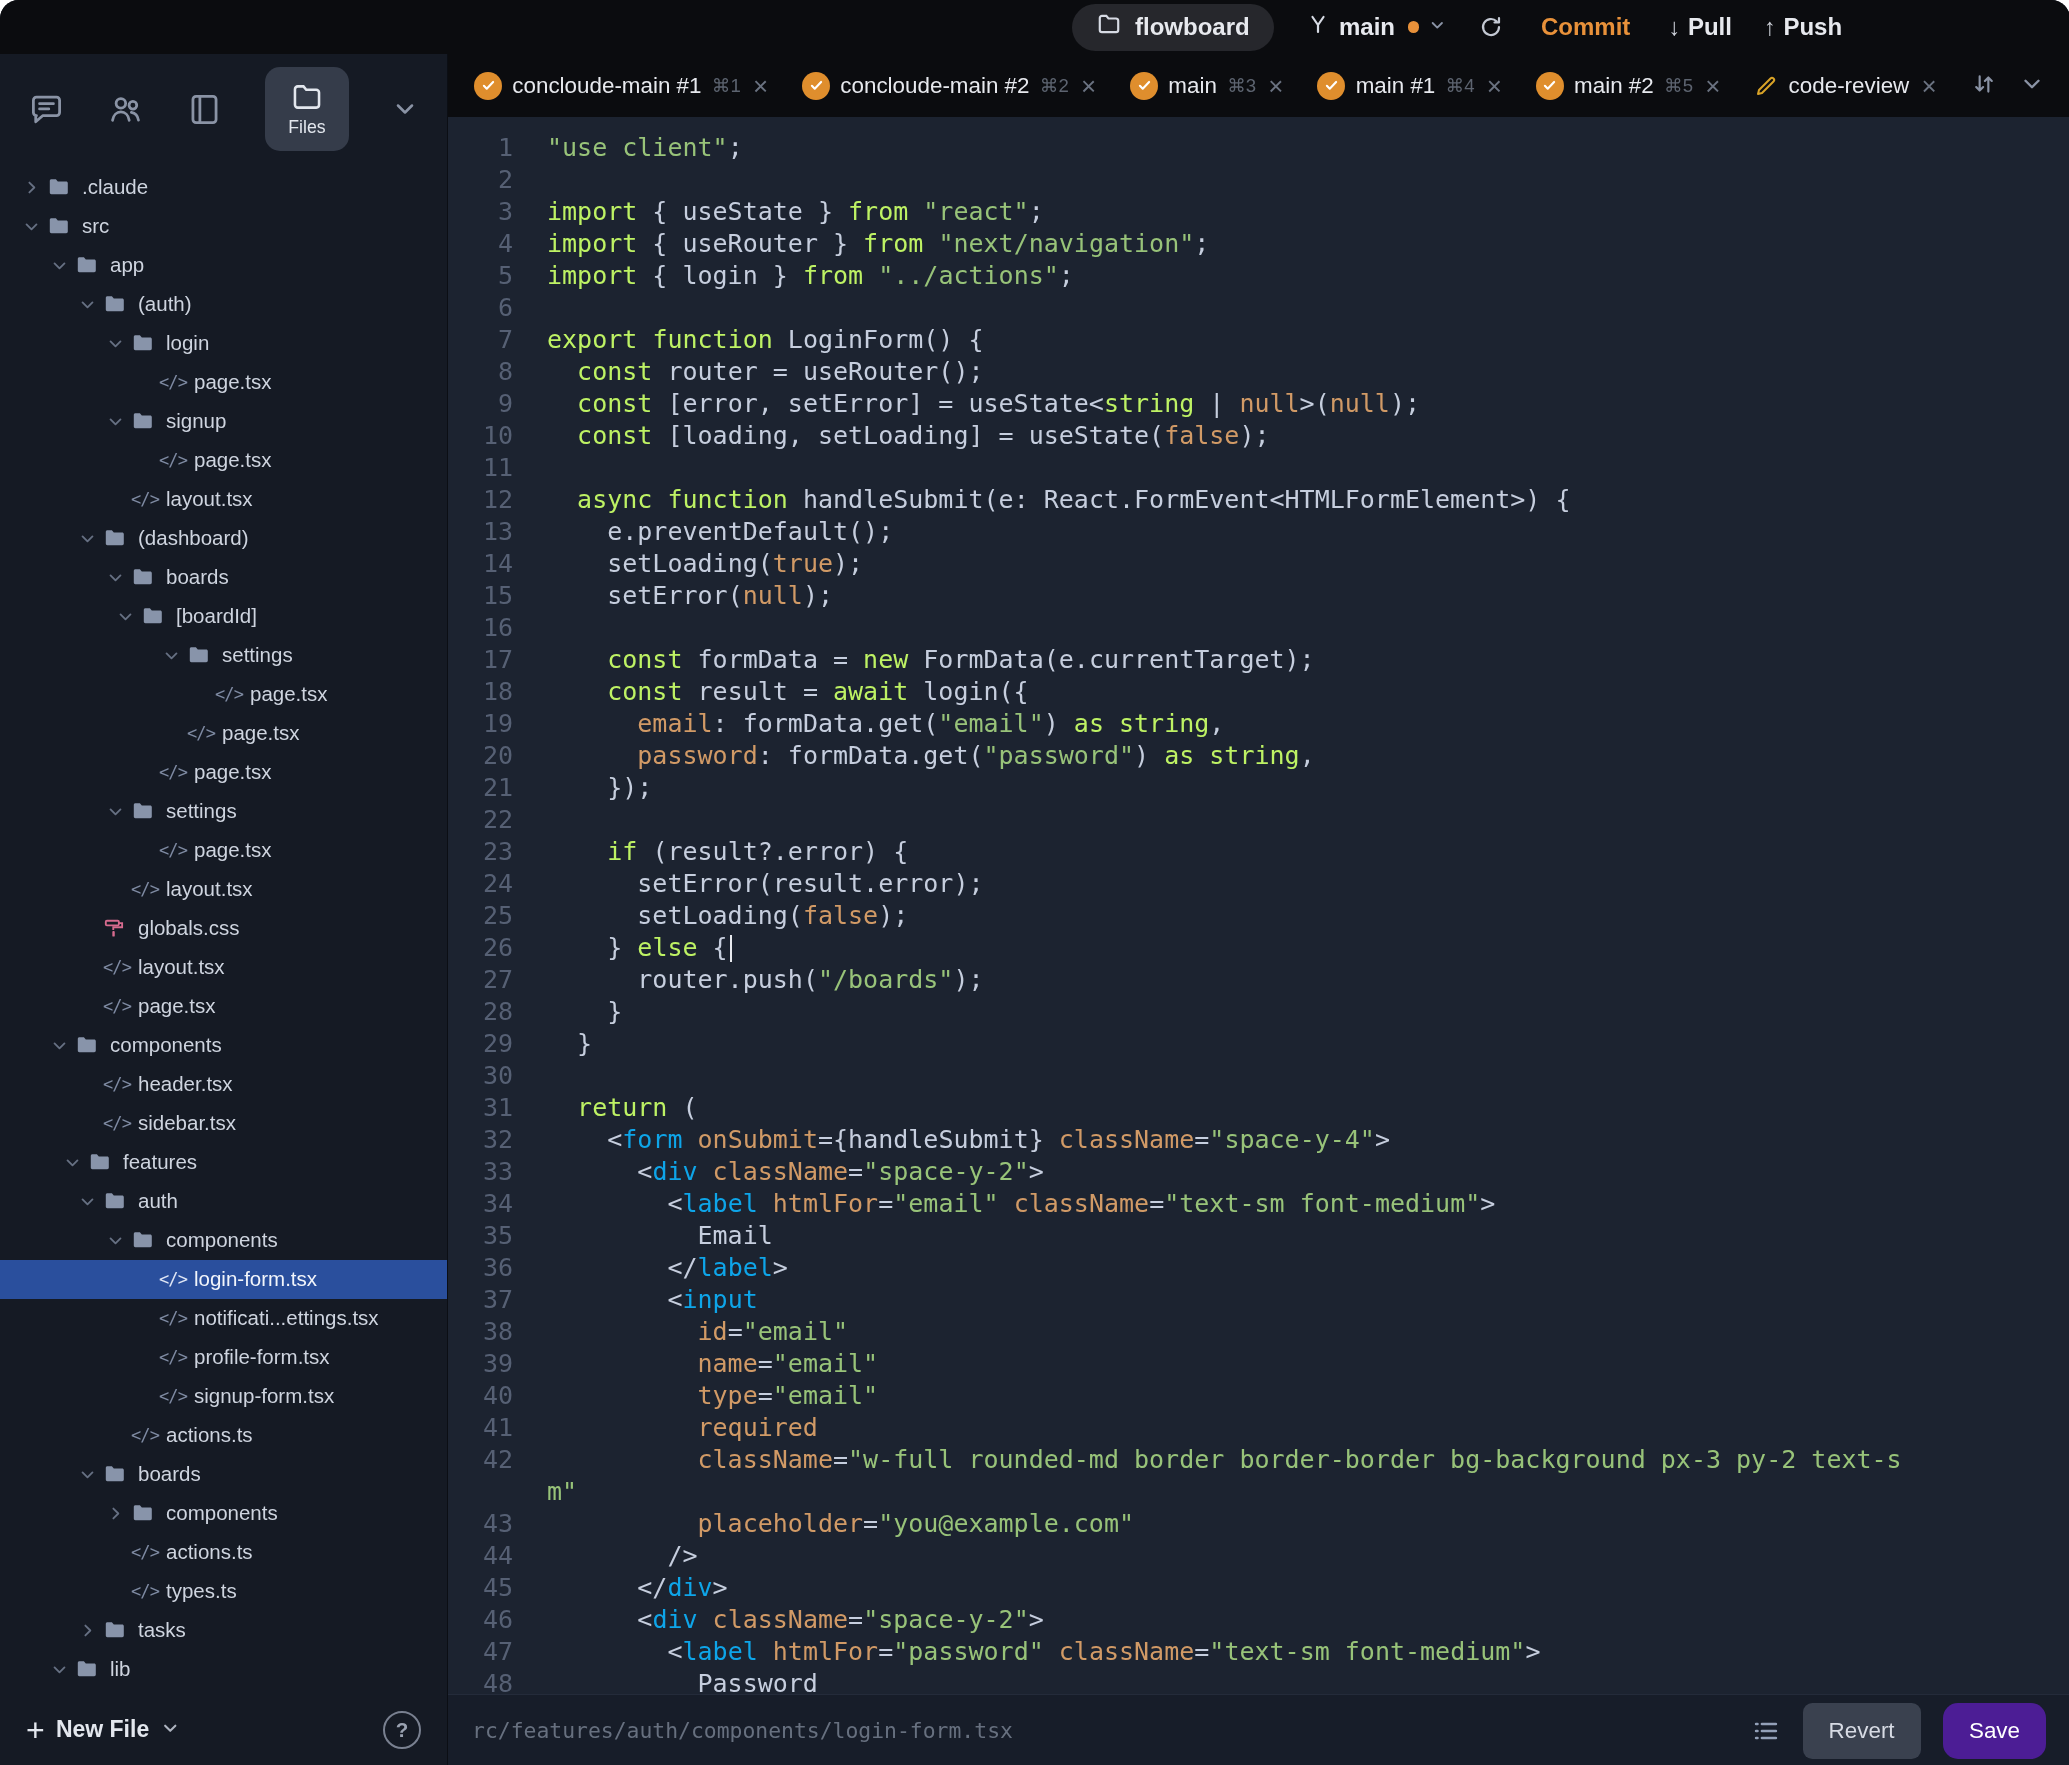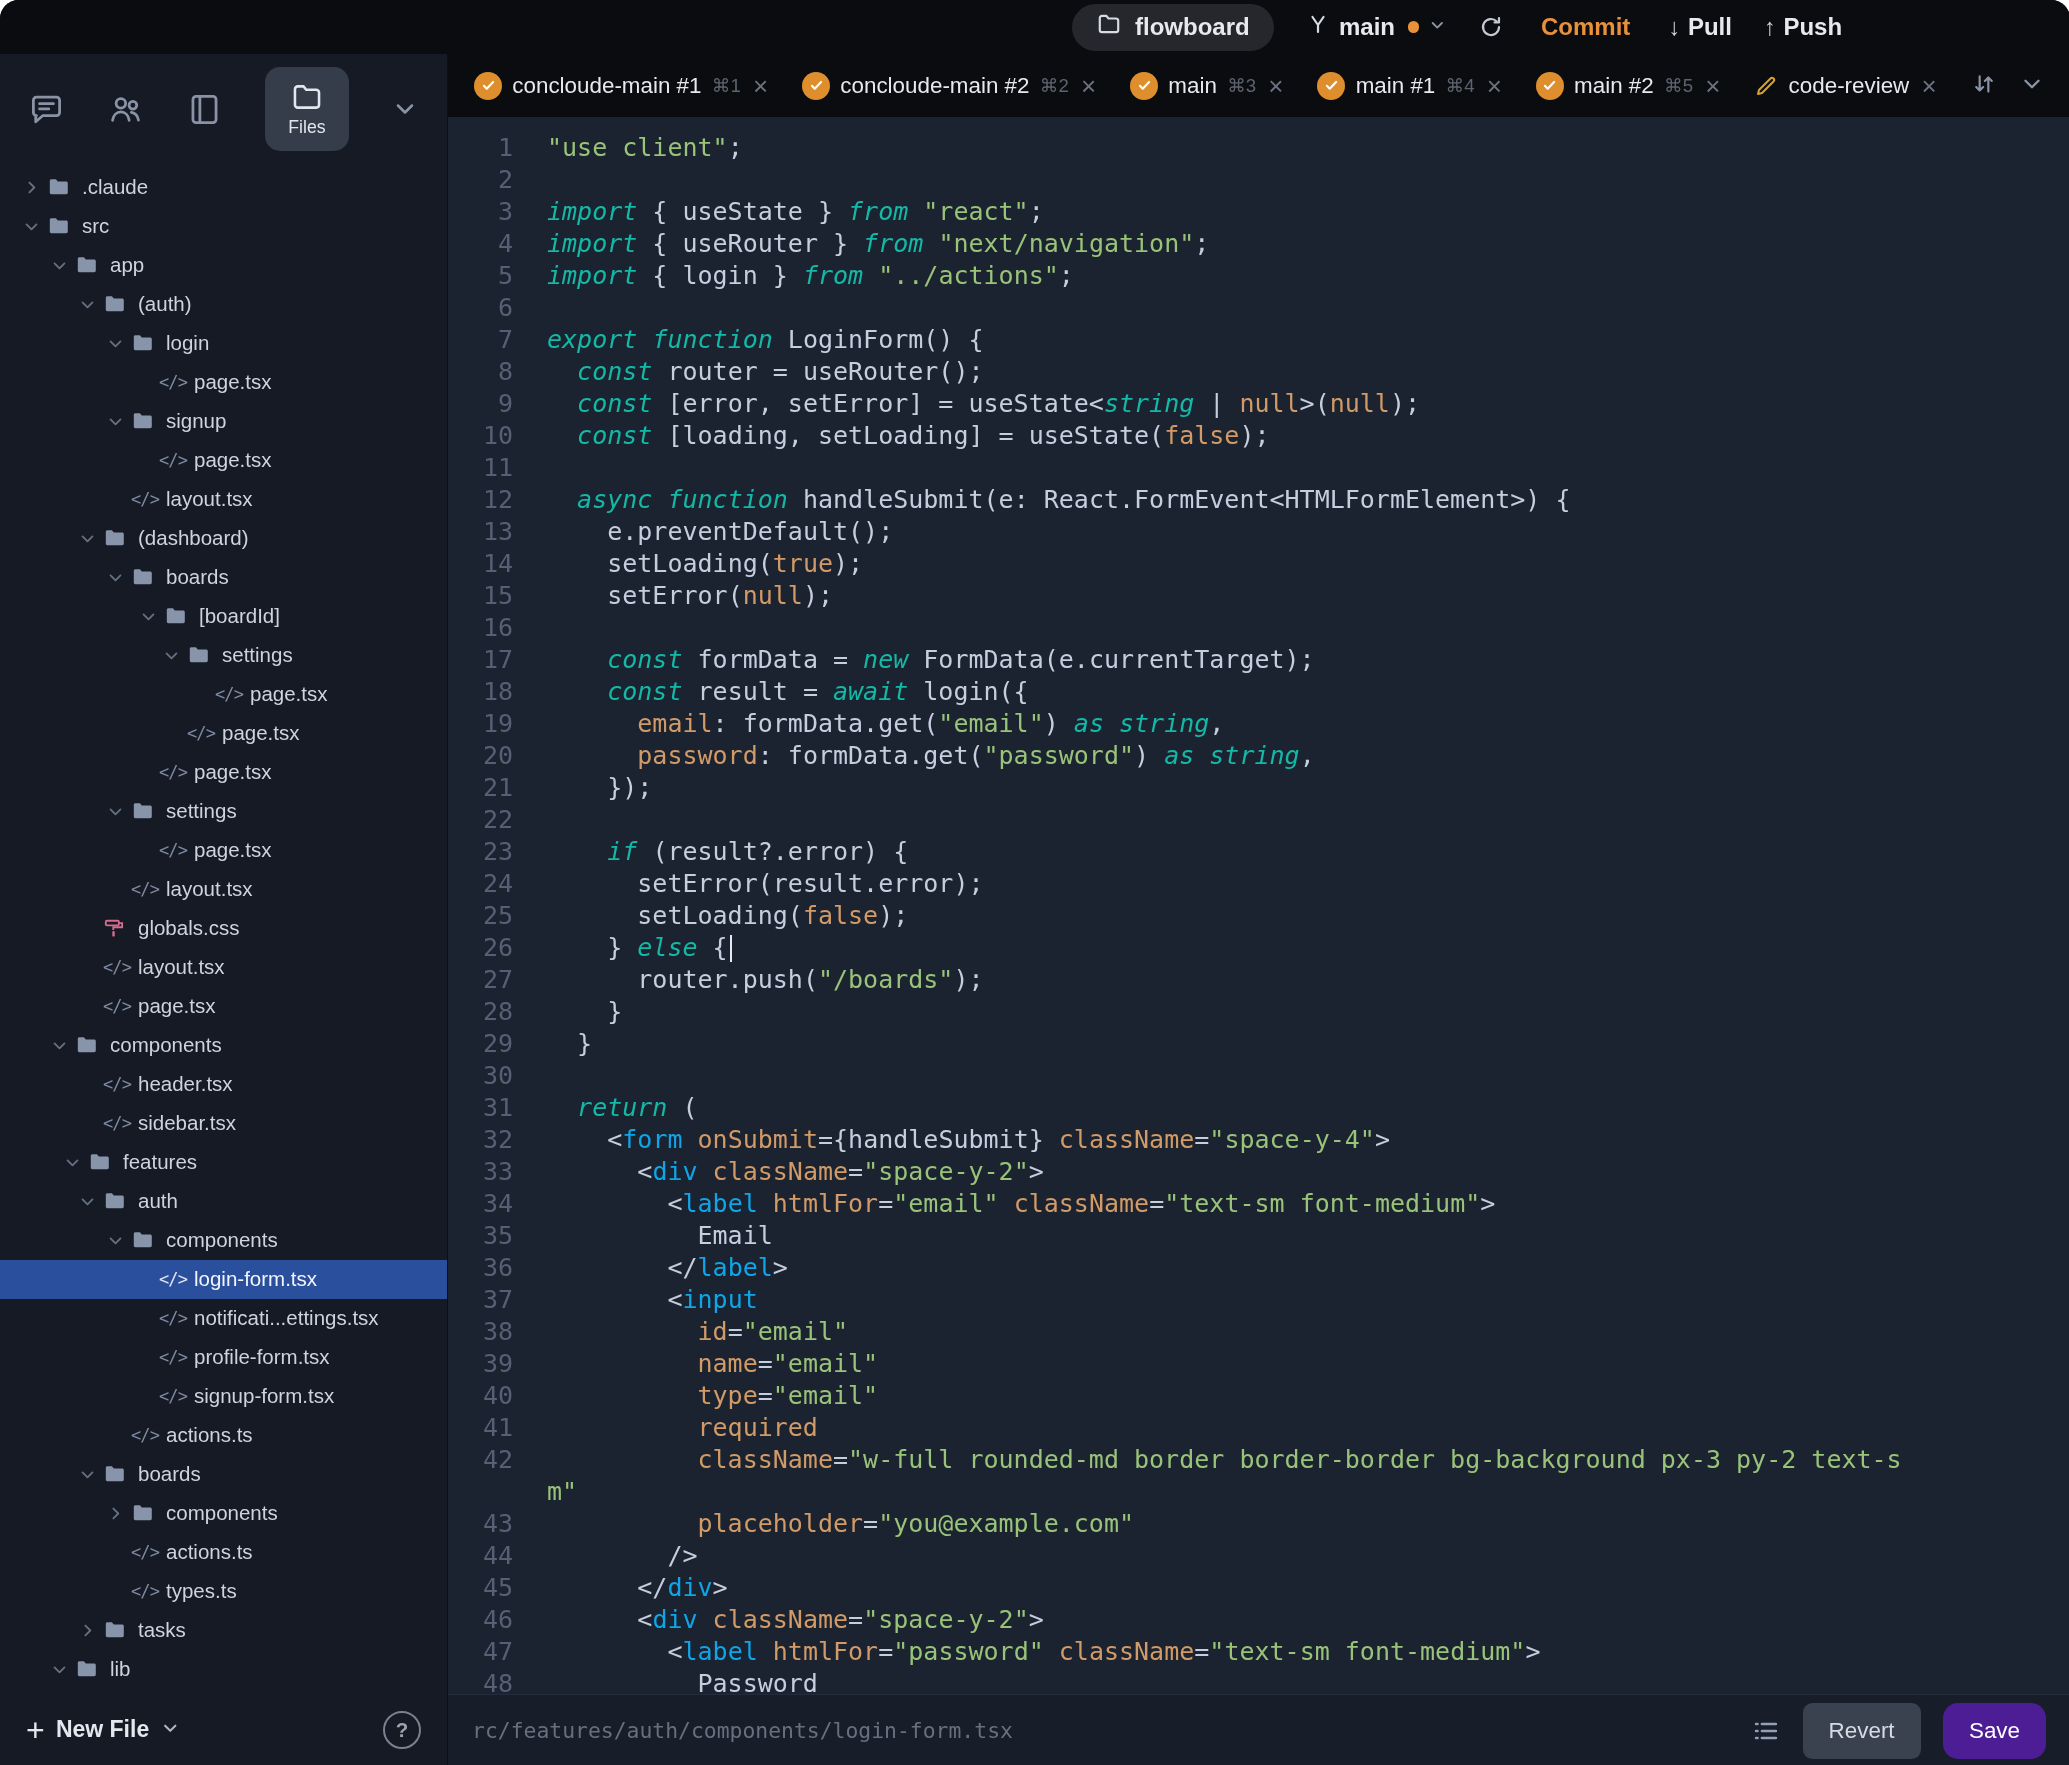--- a/index.html
+++ b/index.html
@@ -54,21 +54,21 @@
   .tabpen{color:#d9a327;display:flex;align-items:center;}
   .tabsc{color:#5d6470;font-size:18.6px;}
   .tabx{color:#6a7280;font-size:26px;line-height:1;padding:0 1.9px;}
   .tab-right{margin-left:auto;display:flex;align-items:center;gap:22.4px;color:#8a93a5;}
 
   
   .code{flex:1;min-height:0;overflow:hidden;padding-top:15px;font-family:"DejaVu Sans Mono",monospace;font-size:25px;line-height:32px;background:#1c2330;}
   .crow{display:flex;}
   .ln{width:65px;flex:none;text-align:right;color:#566074;user-select:none;}
   .lc{padding-left:34px;min-height:32px;white-space:pre-wrap;word-break:break-all;max-width:91.5ch;color:#c6cede;}
-  .k{color:#14b8a6;font-style:italic;}        
+  .k{color:#bef264;}        
   .s{color:#98c379;}        
   .c{color:#d19a66;}        
   .a{color:#d19a66;}        
   .t{color:#0ea5e9;}        
   .caret{display:inline-block;width:2.8px;height:27px;background:#e7e9ee;vertical-align:text-bottom;margin-left:1.9px;animation:blink 1.1s infinite;}
   @keyframes blink{0%,55%{opacity:1}56%,100%{opacity:0}}
 
   
   .statusbar{height:71px;flex:none;background:#171d29;border-top:1.9px solid #242b3a;display:flex;align-items:center;padding:0 24px;gap:22.4px;}
   .path{flex:1;font-family:"DejaVu Sans Mono",monospace;font-size:21.4px;color:#67707f;white-space:nowrap;overflow:hidden;}
@@ -281,21 +281,21 @@
                 <path d="M9 5l7 7-7 7" fill="none" stroke="currentColor" stroke-width="2.6" stroke-linecap="round" stroke-linejoin="round"></path>
               </svg>
             </span>
             <span class="ficon">
               <svg viewBox="0 0 24 24" width="24" height="24">
                 <path d="M2.8 5.8c0-.9.7-1.6 1.6-1.6h4.5l1.9 2.2h8.4c.9 0 1.6.7 1.6 1.6v9.6c0 .9-.7 1.6-1.6 1.6H4.4c-.9 0-1.6-.7-1.6-1.6z" fill="currentColor"></path>
               </svg>
             </span>
             <span class="tlbl">boards</span>
           </div>
-          <div class="trow" style="padding-left: 109px; margin-left: 23px;">
+          <div class="trow" style="padding-left: 109px;">
             <span class="chevslot exp">
               <svg viewBox="0 0 24 24" width="17" height="17">
                 <path d="M9 5l7 7-7 7" fill="none" stroke="currentColor" stroke-width="2.6" stroke-linecap="round" stroke-linejoin="round"></path>
               </svg>
             </span>
             <span class="ficon">
               <svg viewBox="0 0 24 24" width="24" height="24">
                 <path d="M2.8 5.8c0-.9.7-1.6 1.6-1.6h4.5l1.9 2.2h8.4c.9 0 1.6.7 1.6 1.6v9.6c0 .9-.7 1.6-1.6 1.6H4.4c-.9 0-1.6-.7-1.6-1.6z" fill="currentColor"></path>
               </svg>
             </span>

